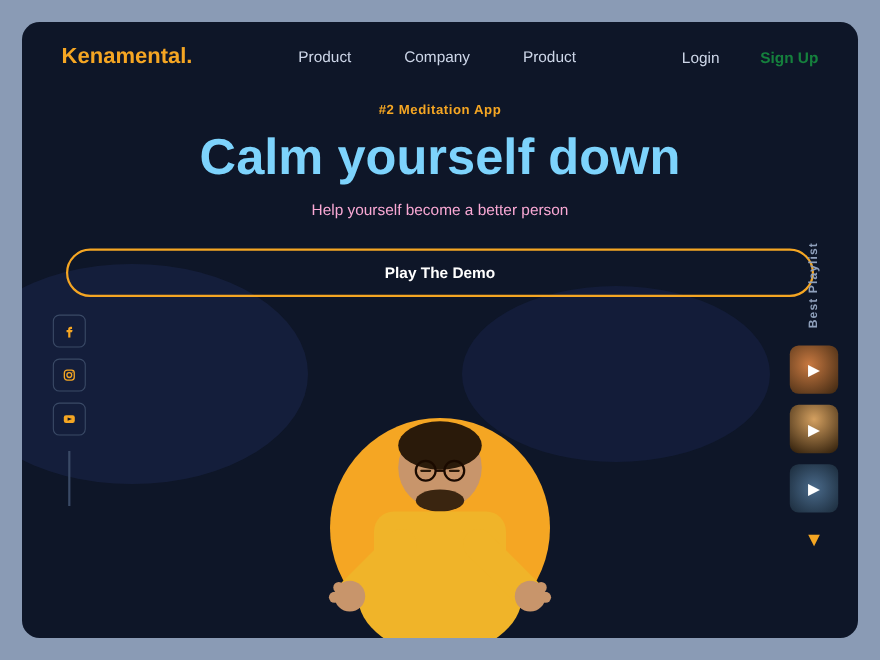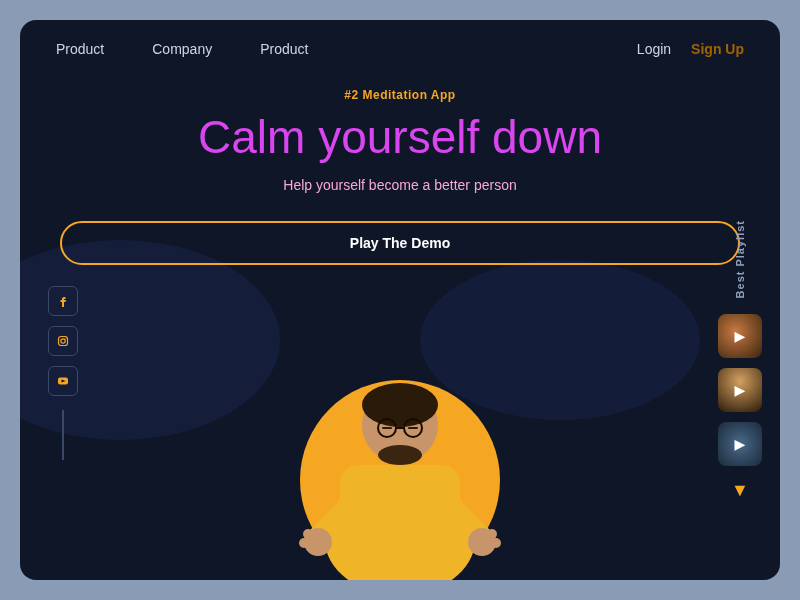--- a/index.html
+++ b/index.html
@@ -69,56 +69,56 @@
     }
     .nav-links a {
       color: #cdd6e8;
       text-decoration: none;
       font-size: 14px;
       font-weight: 500;
     }
     .nav-auth {
       display: flex;
       align-items: center;
-      gap: 20px;
     }
     .login-btn {
       color: #cdd6e8;
       font-size: 14px;
       background: none;
       border: none;
       cursor: pointer;
       font-weight: 500;
     }
     .signup-btn {
-      color: #a16207;
+      color: #15803d;
       font-size: 14px;
       background: none;
       border: none;
       cursor: pointer;
       font-weight: 700;
+      margin-left: 37px;
     }
     
     .hero {
       text-align: center;
       padding: 10px 40px 0;
       position: relative;
       z-index: 10;
     }
     .tag-line {
       color: #f5a623;
       font-size: 12px;
       font-weight: 600;
       letter-spacing: 0.5px;
       margin-bottom: 10px;
     }
     .hero-title {
       font-size: 46px;
-      font-weight: 400;
-      color: #d946ef;
+      font-weight: 700;
+      color: #7dd3fc;
       line-height: 1.1;
       margin-bottom: 14px;
     }
     .hero-subtitle {
       color: #f9a8d4;
       font-size: 14px;
       margin-bottom: 28px;
     }
     .hero-buttons {
       display: flex;
@@ -262,20 +262,23 @@
   </style>
 </head>
 <body>
 
 <div class="app-container">
 
   <div class="bg-cloud-left"></div>
   <div class="bg-cloud-right"></div>
 
   <nav class="navbar">
+    <div class="logo">
+      <span>Kena</span><span>mental</span><span class="dot">.</span>
+    </div>
     <ul class="nav-links">
       <li><a href="#">Product</a></li>
       <li><a href="#">Company</a></li>
       <li><a href="#">Product</a></li>
     </ul>
     <div class="nav-auth">
       <button class="login-btn">Login</button>
       <button class="signup-btn">Sign Up</button>
     </div>
   </nav>

